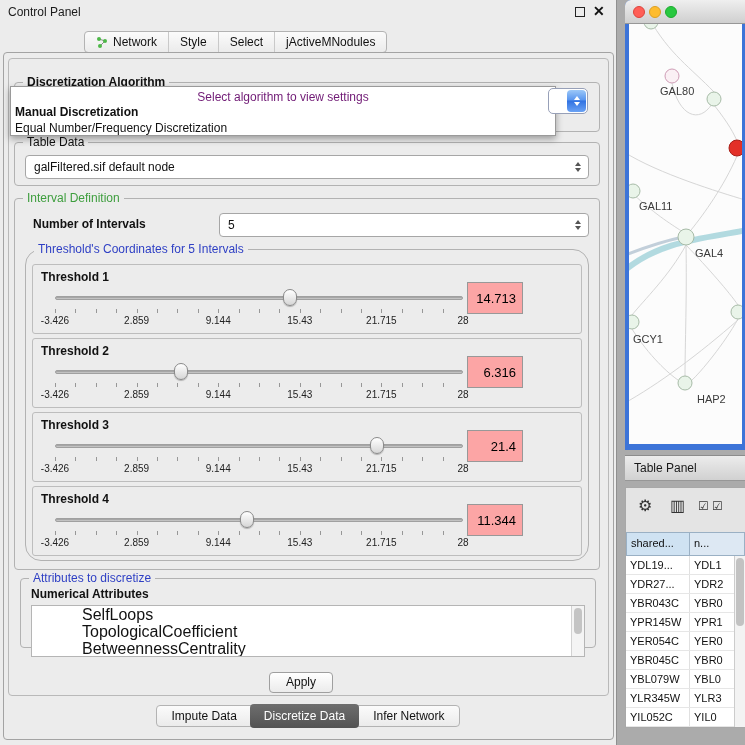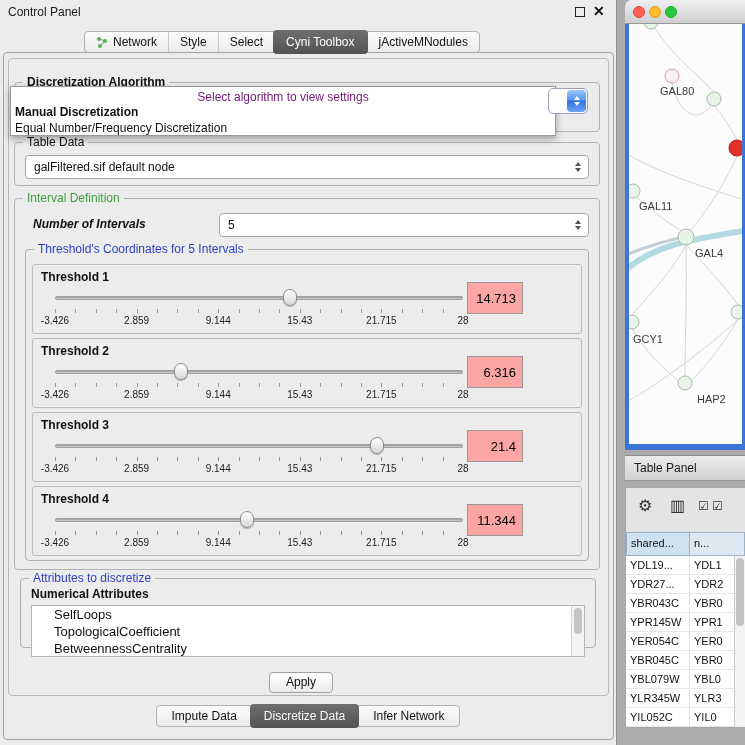--- a/index.html
+++ b/index.html
@@ -44,40 +44,40 @@
   .popup-opt { font-size:12px; padding:1px 4px; }
   .combo-frag { position:absolute; left:548px; top:88px; width:40px; height:26px; background:#fff; border:1px solid #97a0b8; border-radius:5px; z-index:6; }
   .stepper-blue { position:absolute; right:1px; top:1px; width:19px; height:22px; border-radius:4px;
                   background:linear-gradient(#9cc8f8 0%,#5a96ef 45%,#3172e2 50%,#6aa2f4 100%);
                   display:flex; flex-direction:column; align-items:center; justify-content:center; }
   .stepper-blue .w-up { width:0;height:0;border-left:3px solid transparent;border-right:3px solid transparent;border-bottom:4px solid #fff;margin-bottom:2px; }
   .stepper-blue .w-down { width:0;height:0;border-left:3px solid transparent;border-right:3px solid transparent;border-top:4px solid #fff; }
 
   .tabledata-group { left:14px; top:142px; width:586px; height:44px; }
   .interval-group { left:14px; top:198px; width:586px; height:372px; }
-  .ni-label { position:absolute; left:18px; top:18px; font-size:12px; font-weight:bold;font-style:italic; }
-  .thr-group { position:absolute; left:10px; top:50px; right:10px; bottom:8px; border:1px solid #b2b2b2; border-radius:4px; }
+  .ni-label { position:absolute; left:18px; top:18px; font-size:12px; font-weight:bold; }
+  .thr-group { position:absolute; left:10px; top:50px; right:10px; bottom:8px; border:1px solid #b2b2b2; border-radius:16px; }
 
   .thr-row { position:absolute; left:6px; right:6px; height:70px; border:1px solid #bdbdbd; border-radius:3px; background:#ececec; }
   .thr-label { position:absolute; left:8px; top:5px; font-size:12px; font-weight:bold; }
   .slider-wrap { position:absolute; left:22px; top:22px; width:408px; height:44px; }
   .thr-groove { position:absolute; left:0; right:0; top:9px; height:4px; background:#c6c6c6; border:1px solid #a0a0a0; border-radius:2px; box-shadow:inset 0 1px 1px rgba(0,0,0,.18); }
   .thr-handle { position:absolute; top:2px; width:14px; height:17px; margin-left:-7px;
                 background:linear-gradient(#ffffff,#d6d6d6); border:1px solid #8a8a8a; border-radius:7px; box-shadow:0 1px 1px rgba(0,0,0,.25); }
   .thr-ticks { position:absolute; left:0; right:0; top:22px; height:4px;
                background:repeating-linear-gradient(to right,#979797 0 1px,transparent 1px 20.4px); }
   .thr-scale { position:absolute; left:0; right:0; top:28px; height:12px; }
   .thr-scale span { position:absolute; transform:translateX(-50%); font-size:10px; color:#222; white-space:nowrap; }
   .thr-value { position:absolute; left:434px; top:17px; width:56px; height:32px; background:#fca5a5; border:1px solid #989898;
                font-family:"Liberation Sans",sans-serif; font-size:13px; text-align:right; padding-right:6px; }
 
   .attrs-group { left:20px; top:578px; width:576px; height:70px; }
   .na-label { position:absolute; left:10px; top:8px; font-size:12px; font-weight:bold; }
   .attr-list { position:absolute; left:10px; top:26px; right:10px; height:52px; background:#fff; border:1px solid #b5b5b5; overflow:hidden; }
-  .attr-item { font-size:13px; line-height:17px; padding-left:22px; white-space:nowrap; }
+  .attr-item { font-size:16px; line-height:17px; padding-left:6px; white-space:nowrap;margin-left:44px; }
   .vscroll { position:absolute; right:0; top:0; bottom:0; width:13px; background:#f4f4f4; border-left:1px solid #d2d2d2; }
   .vthumb { position:absolute; left:2px; top:2px; width:8px; height:26px; background:#c4c4c4; border-radius:5px; }
 
   .apply-btn { position:absolute; left:269px; top:672px; width:64px; height:21px; background:linear-gradient(#ffffff,#ebebeb);
                border:1px solid #9f9f9f; border-radius:4px; font-size:12px; text-align:center; line-height:19px; }
 
   .cp-bottom-tabs { position:absolute; left:0; right:0; top:705px; display:flex; justify-content:center; }
   .cpb-wrap { display:inline-flex; height:22px; background:linear-gradient(#fbfbfb,#ebebeb); border:1px solid #b3b3b3; border-radius:4px; }
   .cpb-tab { display:flex; align-items:center; padding:4px 14px; font-size:12px; }
   .cpb-tab + .cpb-tab { border-left:1px solid #c9c9c9; }
@@ -132,23 +132,20 @@
         <circle cx="4" cy="10" r="2" fill="#4db848"></circle>
       </svg>
       <span>Network</span>
     </div>
     <div class="cp-tab">
         <span>Style</span>
       </div>
     <div class="cp-tab">
         <span>Select</span>
       </div>
-    <div class="cp-tab selected">
-        <span>Cyni Toolbox</span>
-      </div>
     <div class="cp-tab">
         <span>jActiveMNodules</span>
       </div>
   </div>
 
   <div class="cp-outer"></div>
   <div class="cp-inner"></div>
 
   <div class="group algo-group">
     <span class="group-label bold">Discretization Algorithm</span>

